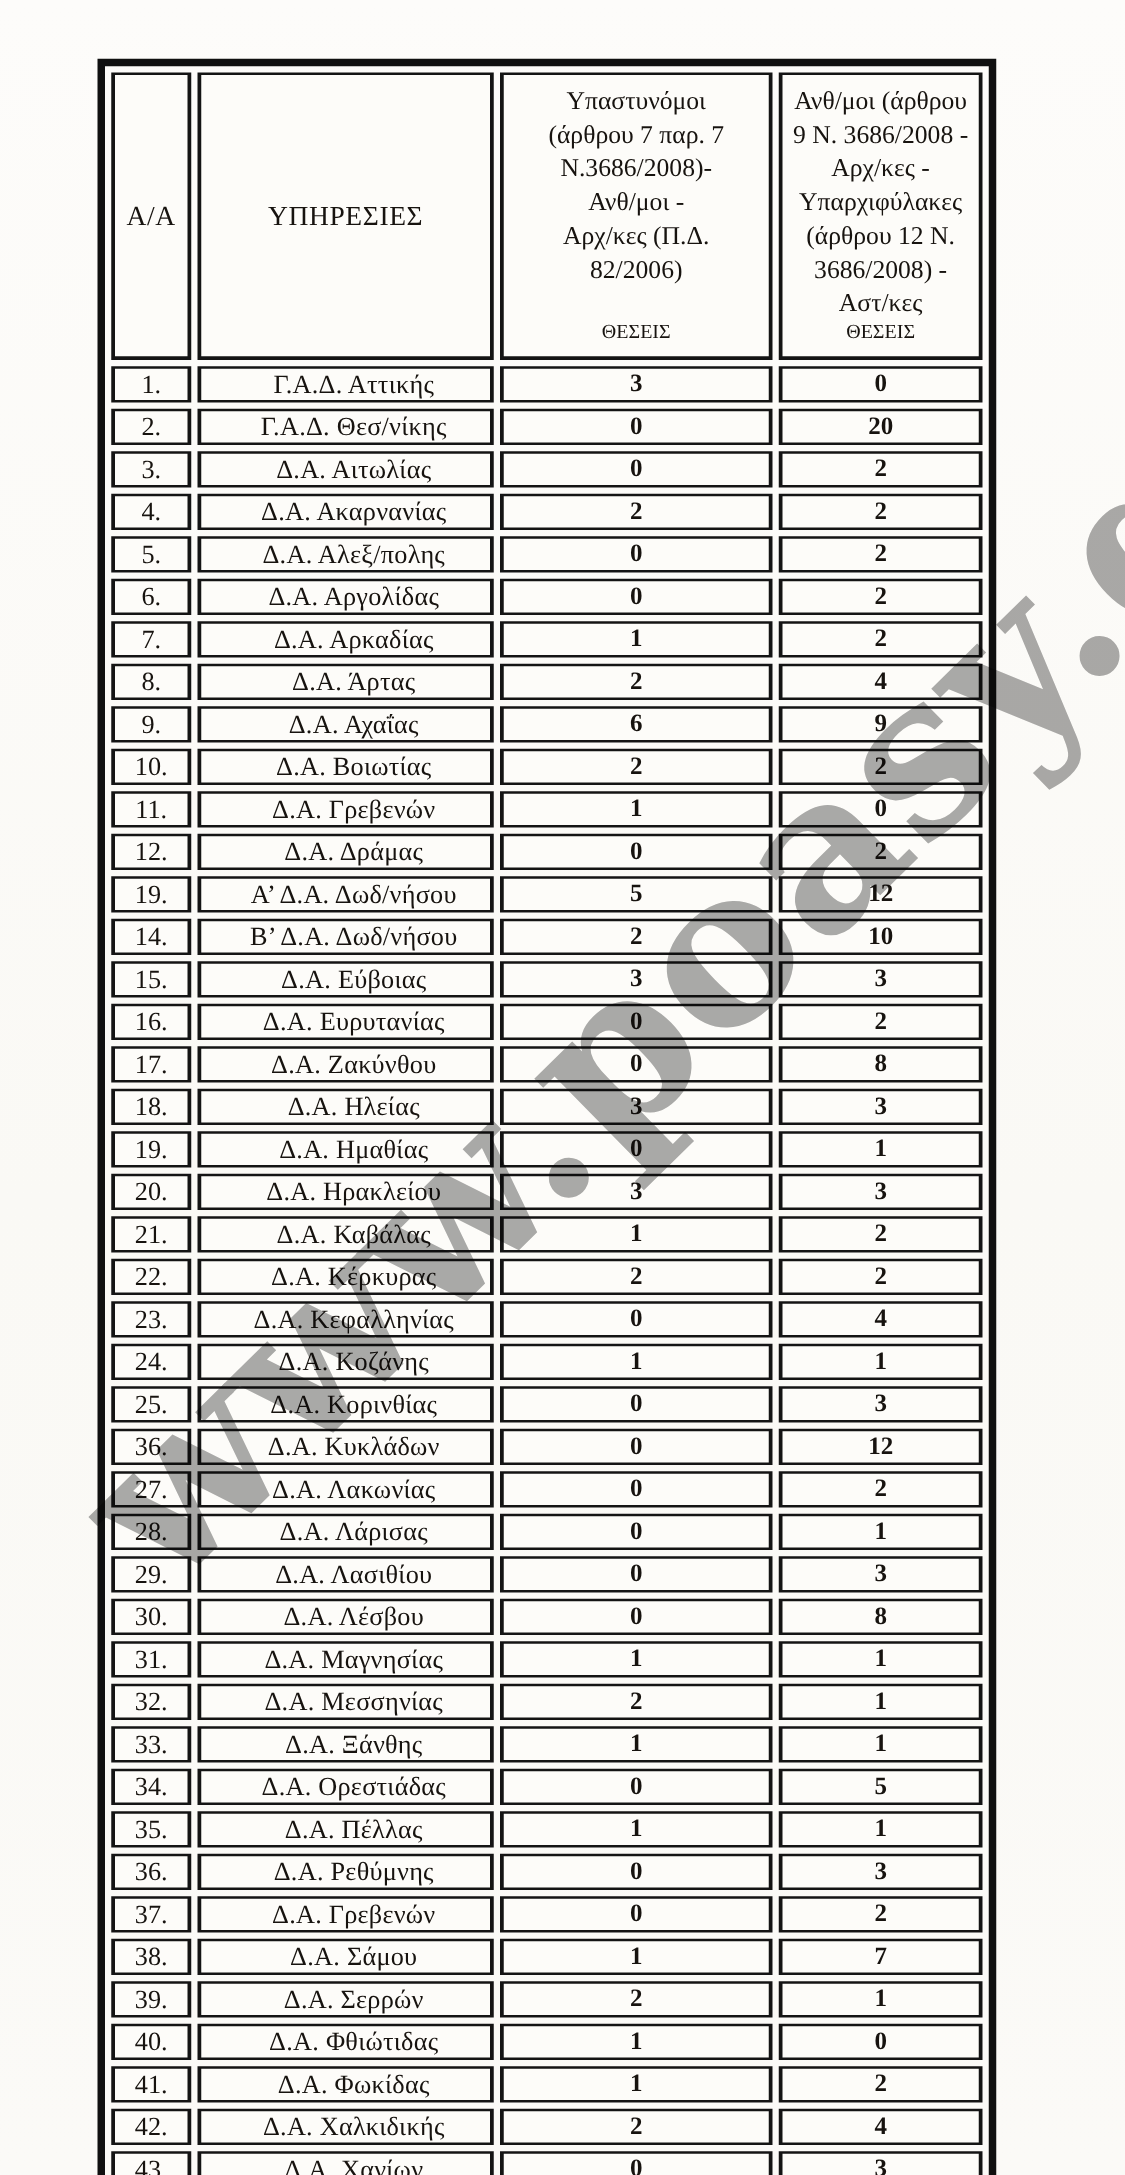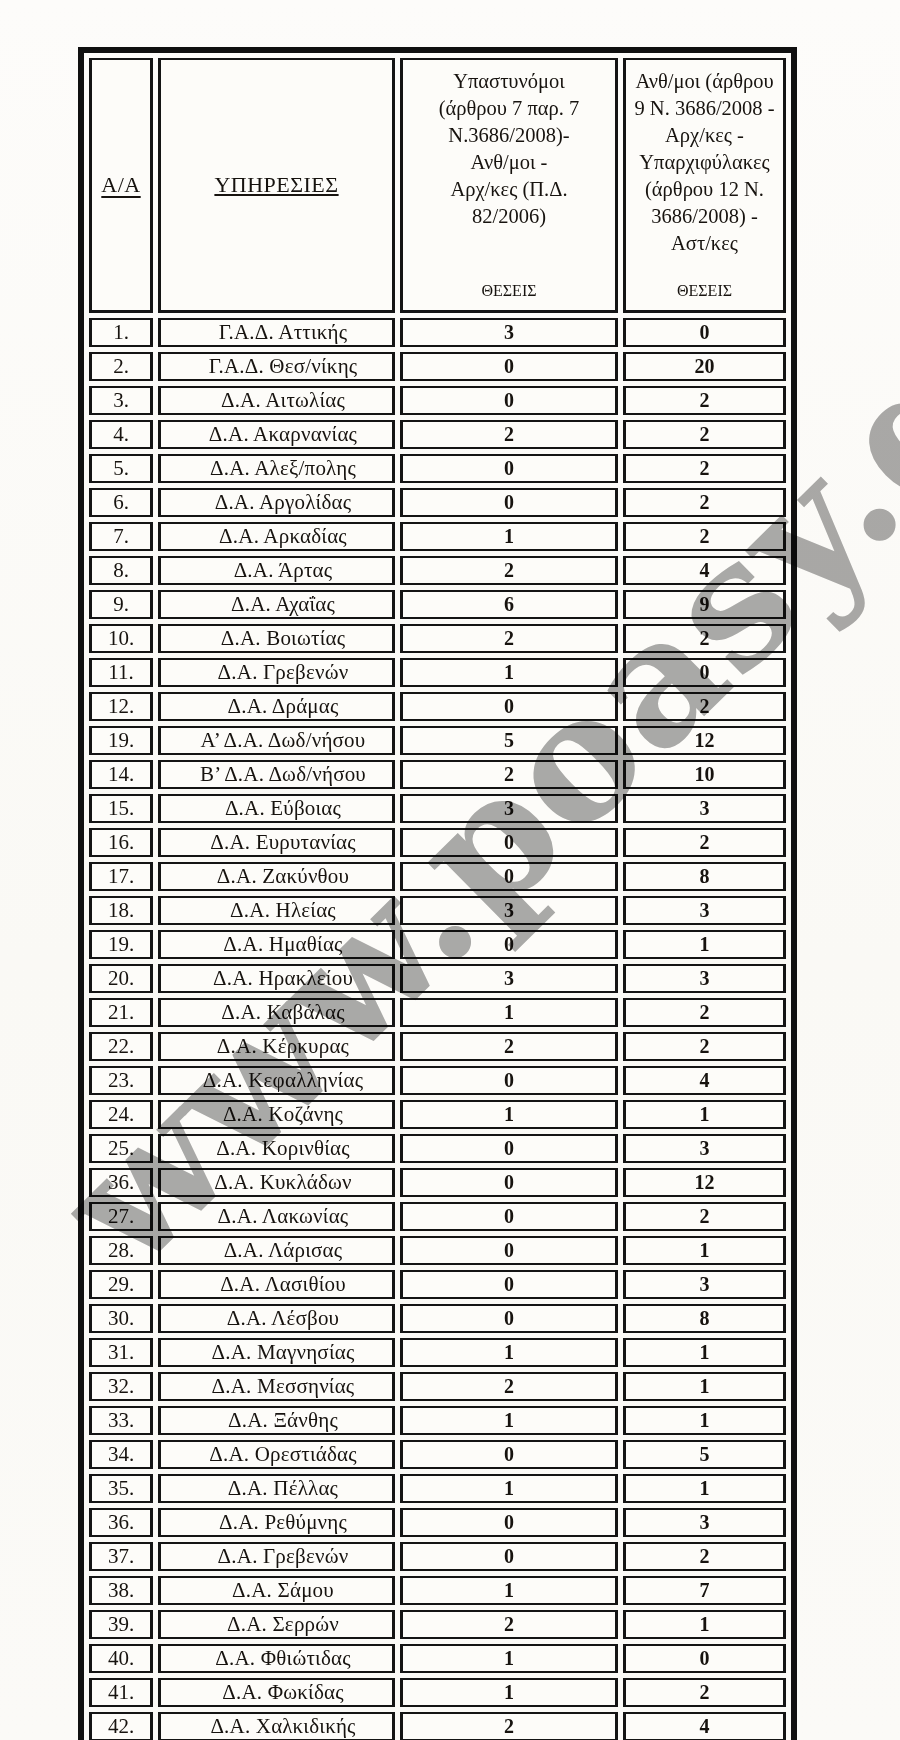--- a/index.html
+++ b/index.html
@@ -36,31 +36,30 @@
     font-weight:normal;
     padding:0;
   }
   th{height:205px;vertical-align:middle;}
   td{height:26px;vertical-align:middle;}
   
   th,td{border-left-width:3px;border-right-width:3px;}
   th{border-bottom-width:3px;}
 
   .hdr-simple{
-    text-align:center;font-size:22px;letter-spacing:.5px;text-decoration:underline;
+    text-align:center;font-size:22px;letter-spacing:.5px;
   }
   .underline{
     text-decoration-thickness:2px;
     text-underline-offset:4px;
   }
   .hdr-stack{
     height:100%;
     display:flex;flex-direction:column;align-items:center;
     padding:8px 4px 10px 4px;
-    gap:25px;
   }
   .hdr-text{
     white-space:pre-line;
     text-align:center;
     font-size:20.5px;line-height:1.32;
   }
   .hdr-positions{
     margin-top:auto;
     font-size:16px;
     text-align:center;

